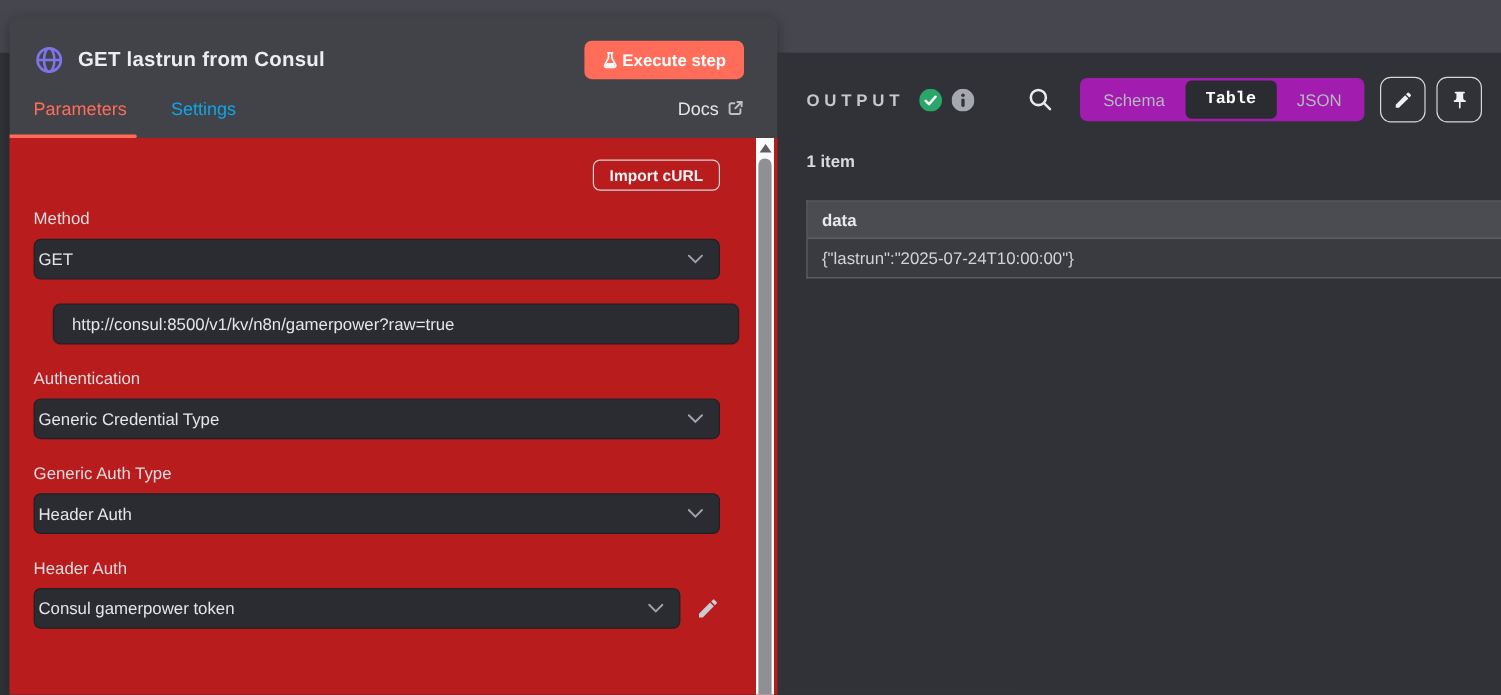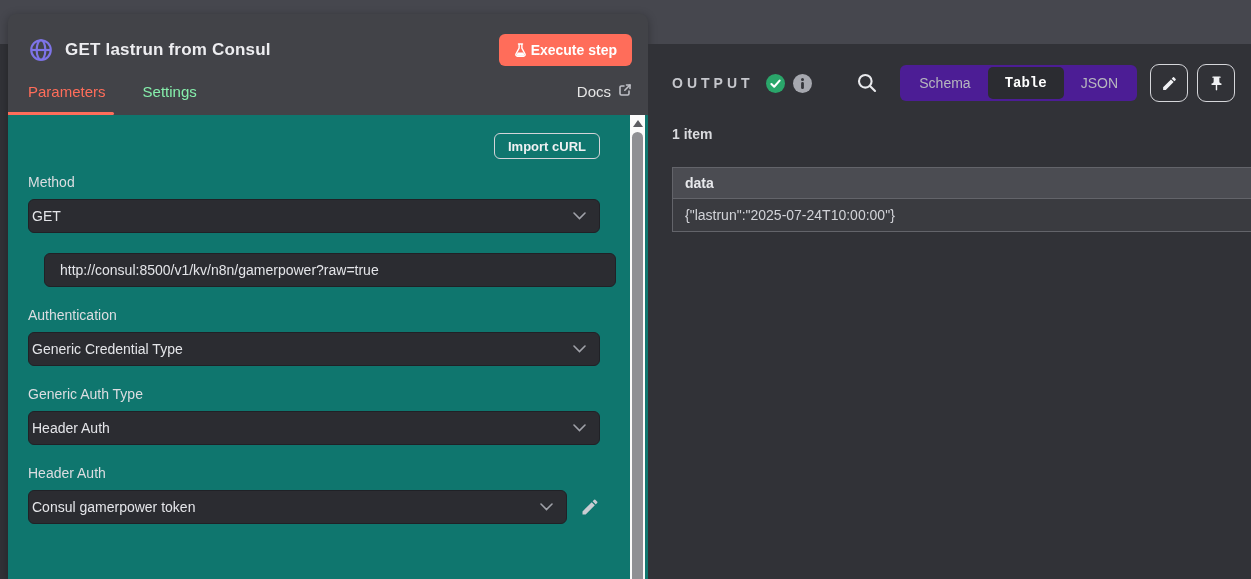--- a/index.html
+++ b/index.html
@@ -9,41 +9,41 @@
     background:#313237; position:relative; color:#e4e5e9;
   }
   .top-strip { position:absolute; left:0; top:0; width:1251px; height:44px; background:#46474e; }
 
   
   .node-card {
     position:absolute; left:8px; top:14px; width:640px; height:565px;
     background:#424348; border-radius:8px 8px 0 0; box-shadow:0 2px 10px rgba(0,0,0,.3);
     display:flex; flex-direction:column;
   }
-  .card-header { height:101px; padding:20px 16px 0 20px; flex:none; position:relative; }
+  .card-header { height:101px; padding:20px 28px 0 20px; flex:none; position:relative; }
   .title-row { display:flex; align-items:center; height:32px; }
   .node-icon { width:26px; height:26px; flex:none; margin-right:11px; }
   .node-title { font-size:17px; font-weight:700; color:#ededf0; letter-spacing:.2px; }
   .execute-btn {
     margin-left:auto; background:#ff6d5a; border:none; border-radius:6px;
     height:32px; padding:0 15px; display:flex; align-items:center; gap:4px;
     color:#fff; font-size:14px; font-weight:700; cursor:pointer; font-family:inherit;
   }
   .tabs-row { display:flex; align-items:flex-end; height:49px; }
   .tab { font-size:15px; cursor:pointer; padding-bottom:15px; }
   .tab-parameters { color:#ff6d5a; font-weight:400; position:relative; }
   .tab-parameters::after {
     content:""; position:absolute; left:-20px; right:-8px; bottom:0; height:3px;
     background:#ff6d5a; border-radius:0 2px 2px 0;
   }
-  .tab-settings { color:#86efac; margin-left:37px; }
+  .tab-settings { color:#0ea5e9; margin-left:37px; }
   .docs-link { margin-left:auto; display:flex; align-items:flex-start; gap:7px;
     color:#e5e5e5; font-size:15px; padding-bottom:15px; cursor:pointer; }
 
-  .card-body { flex:1; background:#0f766e; padding:18px 48px 0 20px; position:relative; }
+  .card-body { flex:1; background:#b91c1c; padding:18px 48px 0 20px; position:relative; }
   .import-row { display:flex; justify-content:flex-end; height:26px; margin-bottom:15px; }
   .import-curl-btn {
     background:transparent; border:1.5px solid #d3d4d8; border-radius:6px;
     color:#f0f1f3; font-size:13px; font-weight:700; padding:0 13px; height:26px;
     cursor:pointer; font-family:inherit;
   }
   .field-group { margin-bottom:20px; }
   .field-label { font-size:14px; color:#dcdde1; margin-bottom:9px; }
   .control, .text-input {
     width:100%; height:34px; background:#2b2c31; border:1px solid #202126;
@@ -63,21 +63,21 @@
   .sb-thumb { position:absolute; top:17px; bottom:0; left:2px; right:2px;
     background:#8f9094; border-radius:7px 7px 0 0; }
 
   
   .output-panel { position:absolute; left:648px; top:44px; right:0; bottom:0;
     background:#313237; padding:20px 16px 4px 24px; }
   .output-header { display:flex; align-items:center; height:38px; }
   .output-title { font-size:14px; font-weight:700; letter-spacing:4px; color:#c6c7cc; margin-right:12px; }
   .status-icon { width:19px; height:19px; margin-right:8px; flex:none; }
   .search-btn { margin-left:auto; width:22px; height:22px; cursor:pointer; flex:none; }
-  .segmented { display:flex; align-items:center; background:#4c1d95; border-radius:6px;
+  .segmented { display:flex; align-items:center; background:#a21caf; border-radius:6px;
     height:36px; margin-left:22px; padding:2px; }
   .seg { font-size:14px; color:#b6b7be; padding:0 17px; height:32px; display:flex;
     align-items:center; border-radius:5px; cursor:pointer; }
   .seg.active { background:#2b2c31; color:#fff; font-weight:700;font-family:Liberation Mono, monospace; }
   .icon-btn { width:38px; height:38px; border:1.7px solid #d5d6da; border-radius:9px;
     background:transparent; display:flex; align-items:center; justify-content:center;
     cursor:pointer; flex:none; }
   .icon-btn + .icon-btn { margin-left:9px; }
   .icon-btn:first-of-type { margin-left:13px; }
   .items-count { margin-top:24px; font-size:14px; color:#bebfc5; }

